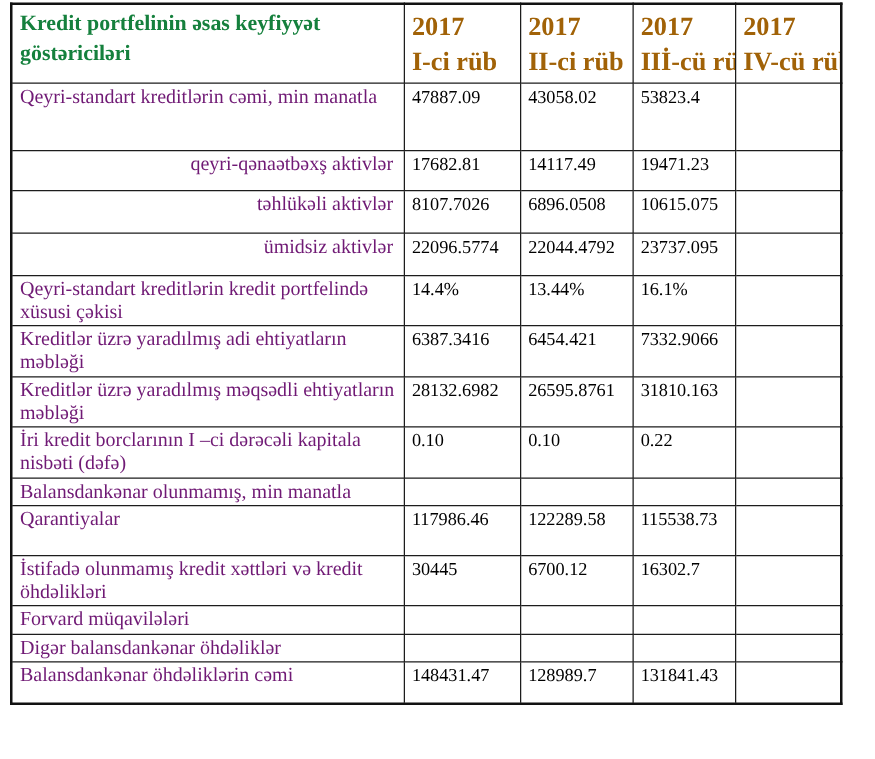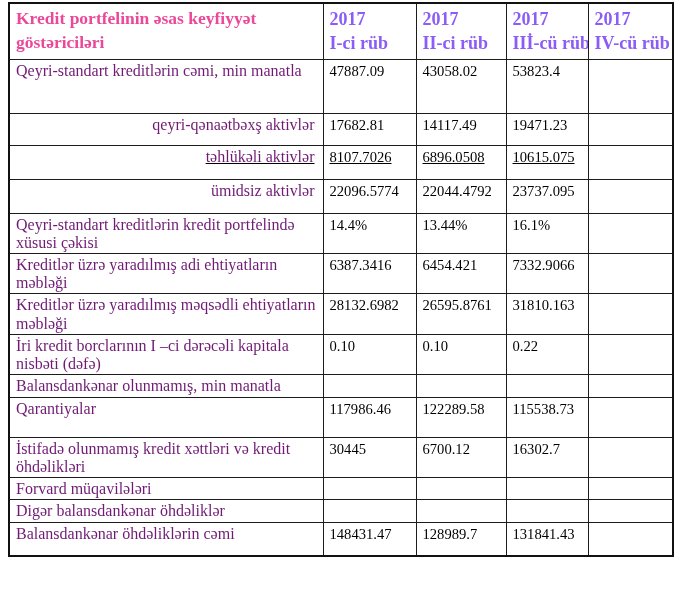--- a/index.html
+++ b/index.html
@@ -22,32 +22,32 @@
     border: 1px solid #1c1c1c;
     vertical-align: top;
     overflow: hidden;
     background: #ffffff;
   }
   table.main {
     border: 2px solid #111111;
   }
   tr.head { height: 56px; }
   td.title {
-    color: #ec4899;
+    color: #15803d;
     font-weight: bold;
     font-size: 17.5px;
     line-height: 1.35;
     padding: 3px 6px 2px 6px;
   }
   td.qh {
     font-weight: bold;
-    font-size: 18px;
+    font-size: 21px;
     line-height: 1.35;
     padding: 3px 2px 2px 6px;
-    color: #8b5cf6;
+    color: #a16207;
     white-space: nowrap;
   }
   td.lbl {
     font-size: 16px;
     line-height: 1.14;
     padding: 2px 4px 1px 6px;
     color: #701a75;
   }
   td.lbl.sub {
     text-align: right;
@@ -101,21 +101,21 @@
         <td class="val">53823.4</td>
         <td class="val"></td>
       </tr>
       <tr style="height: 32px;">
         <td class="lbl sub">qeyri-qənaətbəxş aktivlər</td>
         <td class="val">17682.81</td>
         <td class="val">14117.49</td>
         <td class="val">19471.23</td>
         <td class="val"></td>
       </tr>
-      <tr style="height: 34px; text-decoration: underline;">
+      <tr style="height: 34px;">
         <td class="lbl sub">təhlükəli aktivlər</td>
         <td class="val">8107.7026</td>
         <td class="val">6896.0508</td>
         <td class="val">10615.075</td>
         <td class="val"></td>
       </tr>
       <tr style="height: 34px;">
         <td class="lbl sub">ümidsiz aktivlər</td>
         <td class="val">22096.5774</td>
         <td class="val">22044.4792</td>

